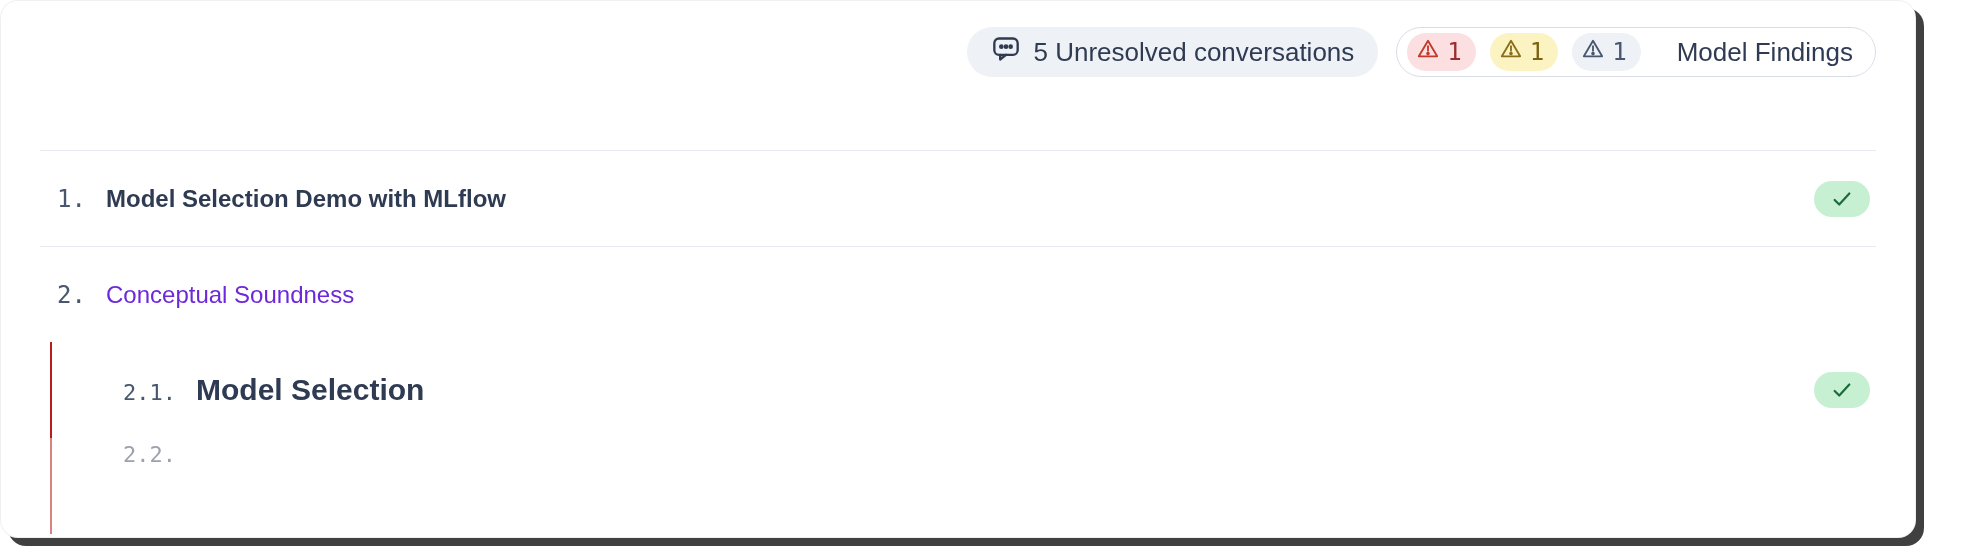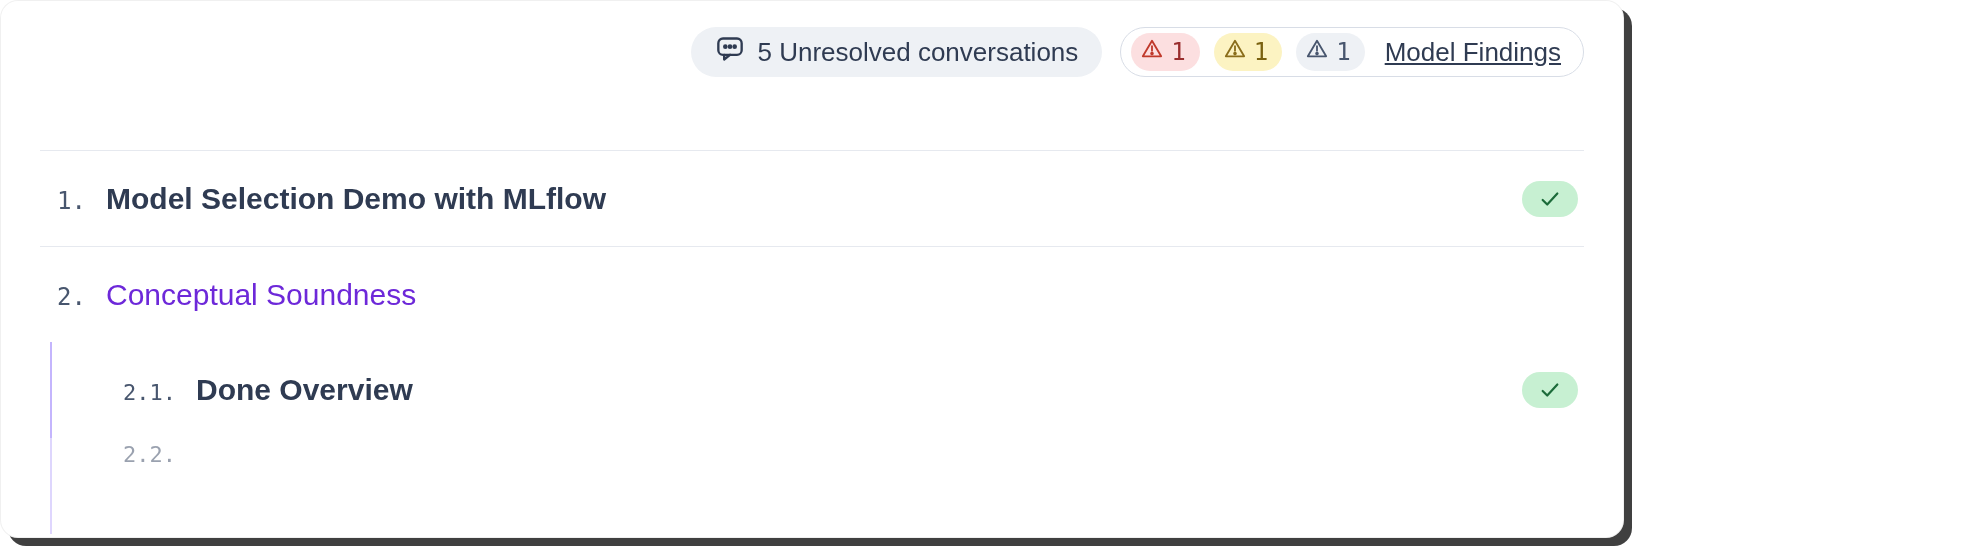--- a/index.html
+++ b/index.html
@@ -6,21 +6,21 @@
   html, body { width: 1988px; height: 546px; }
   body {
     font-family: -apple-system, BlinkMacSystemFont, "Segoe UI", Helvetica, Arial, sans-serif;
     background: #fff;
     color: #2f3b52;
     position: relative;
   }
   .card {
     position: absolute;
     left: 0; top: 0;
-    width: 1624px;
+    width: 1916px;
     height: 538px;
     background: #fff;
     border-radius: 18px;
     box-shadow: 8px 8px 0 0 rgba(0,0,0,0.75), 0 0 0 1px rgba(0,0,0,0.06) inset;
     overflow: hidden;
   }
   .topbar {
     display: flex;
     justify-content: flex-end;
     align-items: center;
@@ -60,43 +60,43 @@
     border-radius: 999px;
     font-size: 24px;
     font-family: ui-monospace, "SF Mono", Menlo, monospace;
   }
   .badge-red   { background: #fcdfe0; color: #9a2e2e; }
   .badge-yellow{ background: #fcf3c2; color: #7a6210; }
   .badge-grey  { background: #eef1f5; color: #48566e; }
   .badge svg { width: 22px; height: 22px; }
   .chat-icon svg { width: 30px; height: 28px; }
   .check-icon svg { width: 24px; height: 24px; }
-  .findings-label { color: #2f3b52; font-weight: 400; margin-left: 6px; text-decoration: underline; }
+  .findings-label { color: #2f3b52; font-weight: 400; margin-left: 22px; }
 
   .content { padding: 70px 40px 0 40px; }
   .row {
     display: flex;
     align-items: center;
     justify-content: space-between;
     border-top: 1px solid #e6e9ef;
     min-height: 96px;
     padding: 0 6px;
   }
   .row:first-child { border-top: 1px solid #e6e9ef; }
   .row-left { display: flex; align-items: baseline; gap: 20px; }
   .row-num {
     font-family: ui-monospace, "SF Mono", Menlo, monospace;
     font-size: 24px;
     color: #48566e;
     min-width: 40px;
     text-align: right;
   }
-  .row-title { font-size: 30px; font-weight: 600; color: #2f3b52; }
+  .row-title { font-size: 24px; font-weight: 600; color: #2f3b52; }
   .row-title.muted { color: #6d28d9; font-weight: 400; }
-  .row-sub { padding-left: 60px; border-left: 2px solid #c4b5fd; margin-left: 10px; }
+  .row-sub { padding-left: 60px; border-left: 2px solid #b91c1c; margin-left: 10px; }
   .row-sub .row-num { font-size: 22px; min-width: 64px; }
   .row-sub .row-title { font-size: 30px; }
   .row-badge {
     display: inline-flex; align-items: center; justify-content: center;
     width: 56px; height: 36px; border-radius: 999px;
     background: #c7f0d2;
   }
   .row-badge svg { width: 22px; height: 22px; }
   .faded { opacity: 0.55; }
   .cut { overflow: hidden; height: 48px; align-items: flex-start; padding-top:4px;}
@@ -175,21 +175,21 @@
     <div class="row" style="border-bottom:none;">
       <div class="row-left">
         <span class="row-num">2.</span>
         <span class="row-title muted">Conceptual Soundness</span>
       </div>
     </div>
 
     <div class="row row-sub" style="border-top:none;">
       <div class="row-left">
         <span class="row-num">2.1.</span>
-        <span class="row-title">Done Overview</span>
+        <span class="row-title">Model Selection</span>
       </div>
       <span class="row-badge">
         <svg viewBox="0 0 24 24" fill="none" stroke="#1c6b3a" stroke-width="2.4" stroke-linecap="round" stroke-linejoin="round">
           <polyline points="4 13 9 18 20 6"></polyline>
         </svg>
       </span>
     </div>
 
     <div class="row row-sub cut faded" style="border-top:none;">
       <div class="row-left">

